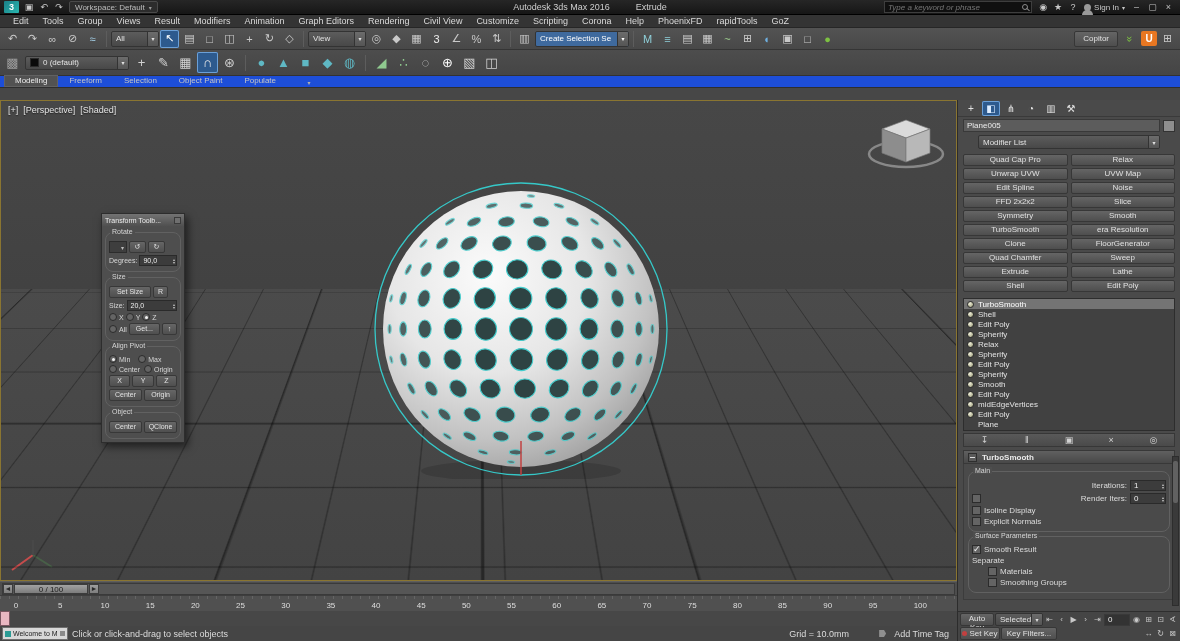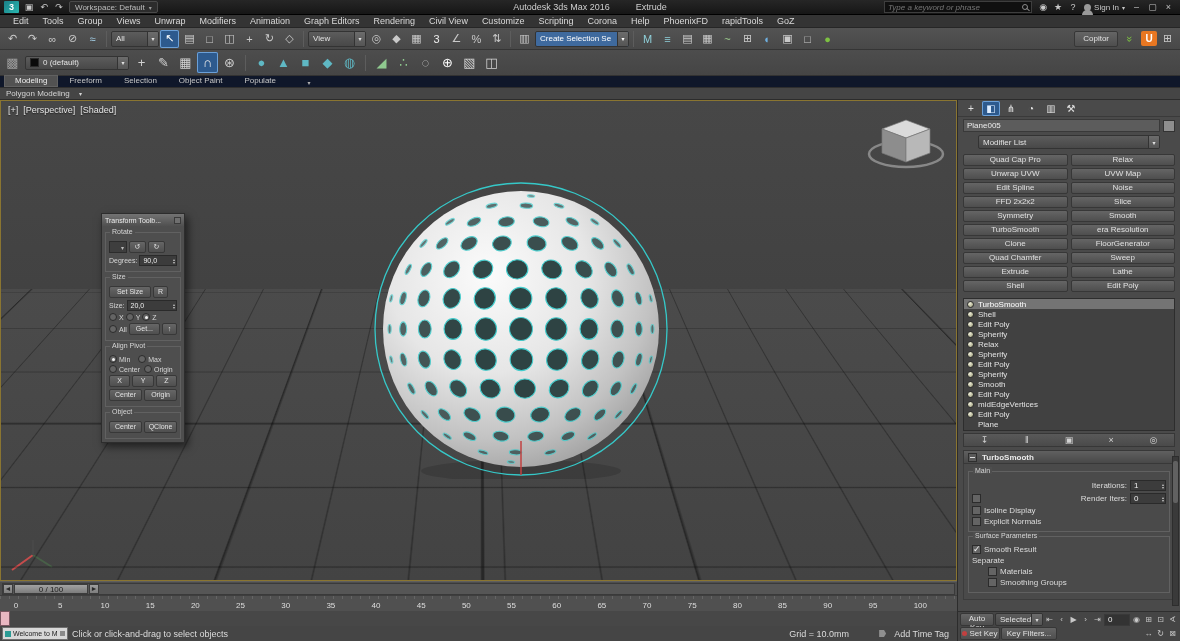--- a/index.html
+++ b/index.html
@@ -53,21 +53,21 @@
 .drop .caret{margin-left:auto;width:11px;height:100%;display:flex;align-items:center;justify-content:center;
   border-left:1px solid #333;background:linear-gradient(#6c6c6c,#555);}
 .drop .caret:after{content:"▾";font-size:6px;}
 .drop.blue{background: #3f6a9e;color:#fff;}
 .swatch{width:9px;height:9px;background:#0a0a0a;border:1px solid #2a2a2a;margin-right:4px;flex:none;}
 .copitor{height:16px;padding:0 8px;font-size:8px;}
 .btn{background:linear-gradient(#656565,#4e4e4e);border:1px solid #373737;border-radius:2px;color:#e0e0e0;
   font-family:"Liberation Sans","DejaVu Sans",sans-serif;}
 
 
-.ribbontabs{position:absolute;left:0;top:76px;width:1180px;height:12px;background:#0f172a;display:flex;align-items:flex-end;
+.ribbontabs{position:absolute;left:0;top:76px;width:1180px;height:12px;background:#1d4ed8;display:flex;align-items:flex-end;
   padding:0 4px;border-bottom:1px solid #2e2e2e;}
 .rtab{padding:0 11px;height:12px;line-height:12px;font-size:8px;color:#c6c6c6;}
 .rtab.active{background:#525252;color:#ececec;box-shadow:inset 0 0 0 1px #616161;}
 .ribcaret{width:14px;height:11px;display:flex;align-items:center;justify-content:center;color:#b0b0b0;}
 .ribcaret:after{content:"▾";font-size:6px;}
 .subtab{position:absolute;left:0;top:88px;width:1180px;height:12px;background:#454545;display:flex;align-items:center;
   padding:0 6px;border-bottom:1px solid #2c2c2c;gap:4px;}
 .subtab span{font-size:8px;color:#d4d4d4;}
 
 
@@ -86,21 +86,21 @@
 .sphere{position:absolute;left:370px;top:78px;}
 .viewcube{position:absolute;left:862px;top:12px;}
 .tripod{position:absolute;left:6px;top:436px;}
 
 
 .dlg{position:absolute;left:100px;top:112px;width:84px;background:#4e4e4e;border:1px solid #2d2d2d;
   box-shadow:3px 4px 8px rgba(0,0,0,.55);font-size:8px;z-index:6;}
 .dlg-title{height:13px;background:linear-gradient(#737373,#4d4d4d);display:flex;align-items:center;
   justify-content:space-between;padding:0 3px;color:#ececec;font-size:7px;}
 .dlg-dot{width:7px;height:7px;background:#6f6f6f;border:1px solid #3a3a3a;}
-.grp{margin:5px 3px 3px;border:1px solid #616161;border-radius:0;padding:6px 2px 3px;position:relative;}
+.grp{margin:5px 3px 3px;border:1px solid #616161;border-radius:8px;padding:6px 2px 3px;position:relative;}
 .grp-label{position:absolute;top:-5px;left:4px;background:#4e4e4e;padding:0 2px;color:#d6d6d6;font-size:7px;}
 .r{display:flex;align-items:center;gap:2px;margin:2px 1px;}
 .db{background:linear-gradient(#666,#4f4f4f);border:1px solid #383838;border-radius:2px;height:12px;
   font-size:7px;color:#e2e2e2;line-height:10px;text-align:center;overflow:hidden;
   font-family:"Liberation Sans","DejaVu Sans",sans-serif;}
 .w16{width:17px;}.w40{width:42px;}.w14{width:15px;}.wfl{flex:1;}
 .ddl{width:18px;height:12px;background:#3e3e3e;border:1px solid #2c2c2c;display:flex;align-items:center;justify-content:flex-end;padding-right:2px;}
 .ddl:after{content:"▾";font-size:6px;color:#bbb;}
 .lb{color:#d6d6d6;font-size:7px;}
 .spin{display:inline-flex;align-items:center;justify-content:space-between;background:#3c3c3c;border:1px solid #2a2a2a;
@@ -257,21 +257,21 @@
         </div>
     </div>
   </div>
 
   <div class="menubar">
 
   <span class="menu-item">Edit</span>
       <span class="menu-item">Tools</span>
       <span class="menu-item">Group</span>
       <span class="menu-item">Views</span>
-      <span class="menu-item">Unwrap</span>
+      <span class="menu-item">Result</span>
       <span class="menu-item">Modifiers</span>
       <span class="menu-item">Animation</span>
       <span class="menu-item">Graph Editors</span>
       <span class="menu-item">Rendering</span>
       <span class="menu-item">Civil View</span>
       <span class="menu-item">Customize</span>
       <span class="menu-item">Scripting</span>
       <span class="menu-item">Corona</span>
       <span class="menu-item">Help</span>
       <span class="menu-item">PhoenixFD</span>
@@ -493,24 +493,20 @@
 
   <div class="ribbontabs">
 
   <span class="rtab active">Modeling</span>
       <span class="rtab">Freeform</span>
       <span class="rtab">Selection</span>
       <span class="rtab">Object Paint</span>
       <span class="rtab">Populate</span>
     </div>
   <span class="ribcaret abs" style="left:302px;top:77px;"></span>
-  <div class="subtab">
-    <span>Polygon Modeling</span>
-    <span class="ribcaret"></span>
-  </div>
 
   <div class="viewport">
     <div class="vp-grid"></div>
 
     <svg class="sphere" width="300" height="300" viewBox="0 0 300 300">
       <defs>
         <radialGradient id="sphGrad" cx="38%" cy="30%" r="80%">
           <stop offset="0" stop-color="#fbfbfb"></stop>
           <stop offset="0.45" stop-color="#e6e6e6"></stop>
           <stop offset="0.75" stop-color="#c2c2c2"></stop>

